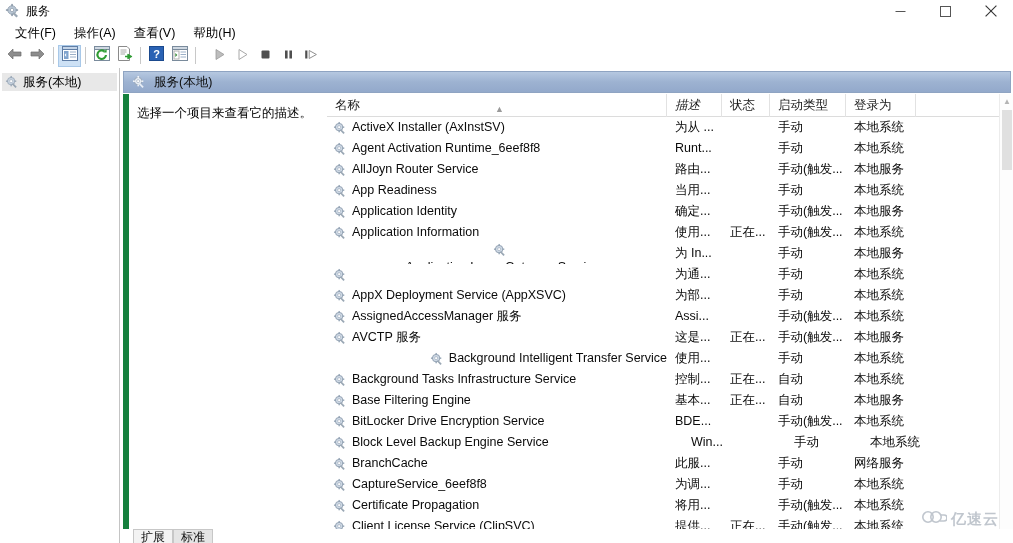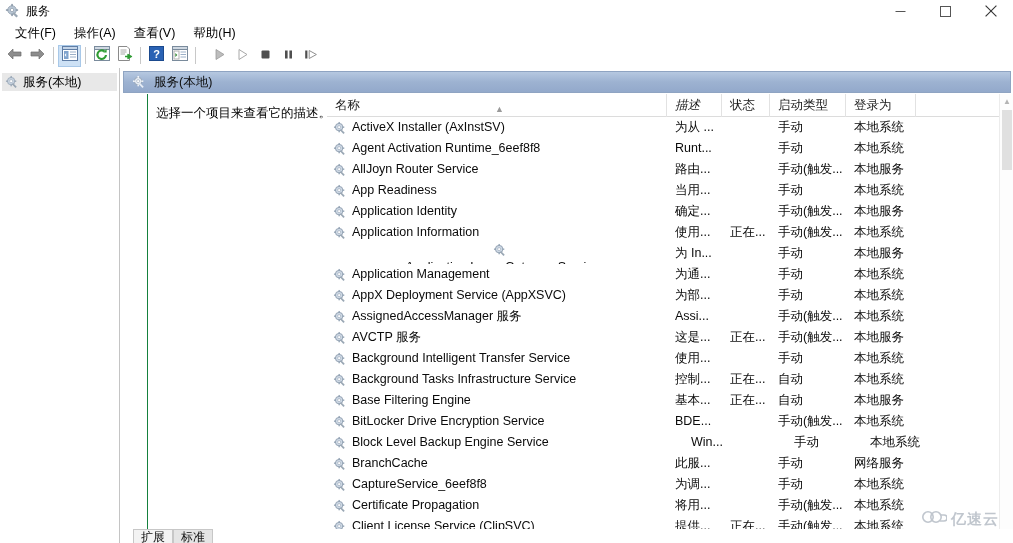--- a/index.html
+++ b/index.html
@@ -126,24 +126,23 @@
   .cp-header .lbl {
     font-size: 12.5px; color: #0d0d0d; margin-left: 8px;
     white-space: nowrap;
   }
 
   
   .detail-pane {
     position: absolute; left: 2px; top: 26px;
     width: 203px; height: 446px;
     background: #ffffff;
-    border-left: 1px solid #15803d;
+    border-left: 6px solid #15803d;
     border-bottom: 1px solid #d7d7d7;
     padding: 10px 8px 0 8px;
-    margin-left: 24px;
   }
   .detail-hint {
     font-size: 12.5px; color: #000; line-height: 18px;
   }
 
   
   .list-pane {
     position: absolute; left: 206px; top: 26px;
     width: 686px; height: 446px;
     background: #ffffff;
@@ -626,21 +625,20 @@
                     <circle cx="7" cy="7" r="1.7" fill="#ffffff" stroke="#7f8fa2" stroke-width="0.5"></circle>
                     <g fill="#8fa0b2">
                       <rect x="6.3" y="1.1" width="1.5" height="2.2"></rect>
                       <rect x="6.3" y="10.7" width="1.5" height="2.2"></rect>
                       <rect x="1.1" y="6.3" width="2.2" height="1.5"></rect>
                       <rect x="10.7" y="6.3" width="2.2" height="1.5"></rect>
                     </g>
                     <path d="M9.2 9.2 L13.4 13.4 L12 14.8 L7.8 10.6 Z" fill="#9aa7b4"></path>
                   </svg>
                 </span>
-                <span class="nm">Application Management</span>
               </div>
               <div class="cell" style="width: 55px;">为通...</div>
               <div class="cell" style="width: 48px;"></div>
               <div class="cell" style="width: 76px;">手动</div>
               <div class="cell" style="width: 70px;">本地系统</div>
             </div>
             <div class="row">
               <div class="cell name" style="width: 340px;">
                 <span>
                   <svg class="gear" viewBox="0 0 16 16">
@@ -700,21 +698,21 @@
                   </svg>
                 </span>
                 <span class="nm">AVCTP 服务</span>
               </div>
               <div class="cell" style="width: 55px;">这是...</div>
               <div class="cell" style="width: 48px;">正在...</div>
               <div class="cell" style="width: 76px;">手动(触发...</div>
               <div class="cell" style="width: 70px;">本地服务</div>
             </div>
             <div class="row">
-              <div class="cell name" style="width: 340px;">
+              <div class="cell name" style="width: 340px; justify-content: flex-end;">
                 <span>
                   <svg class="gear" viewBox="0 0 16 16">
                     <circle cx="7" cy="7" r="4.3" fill="#cdd8e4" stroke="#7f8fa2" stroke-width="0.8"></circle>
                     <circle cx="7" cy="7" r="1.7" fill="#ffffff" stroke="#7f8fa2" stroke-width="0.5"></circle>
                     <g fill="#8fa0b2">
                       <rect x="6.3" y="1.1" width="1.5" height="2.2"></rect>
                       <rect x="6.3" y="10.7" width="1.5" height="2.2"></rect>
                       <rect x="1.1" y="6.3" width="2.2" height="1.5"></rect>
                       <rect x="10.7" y="6.3" width="2.2" height="1.5"></rect>
                     </g>

